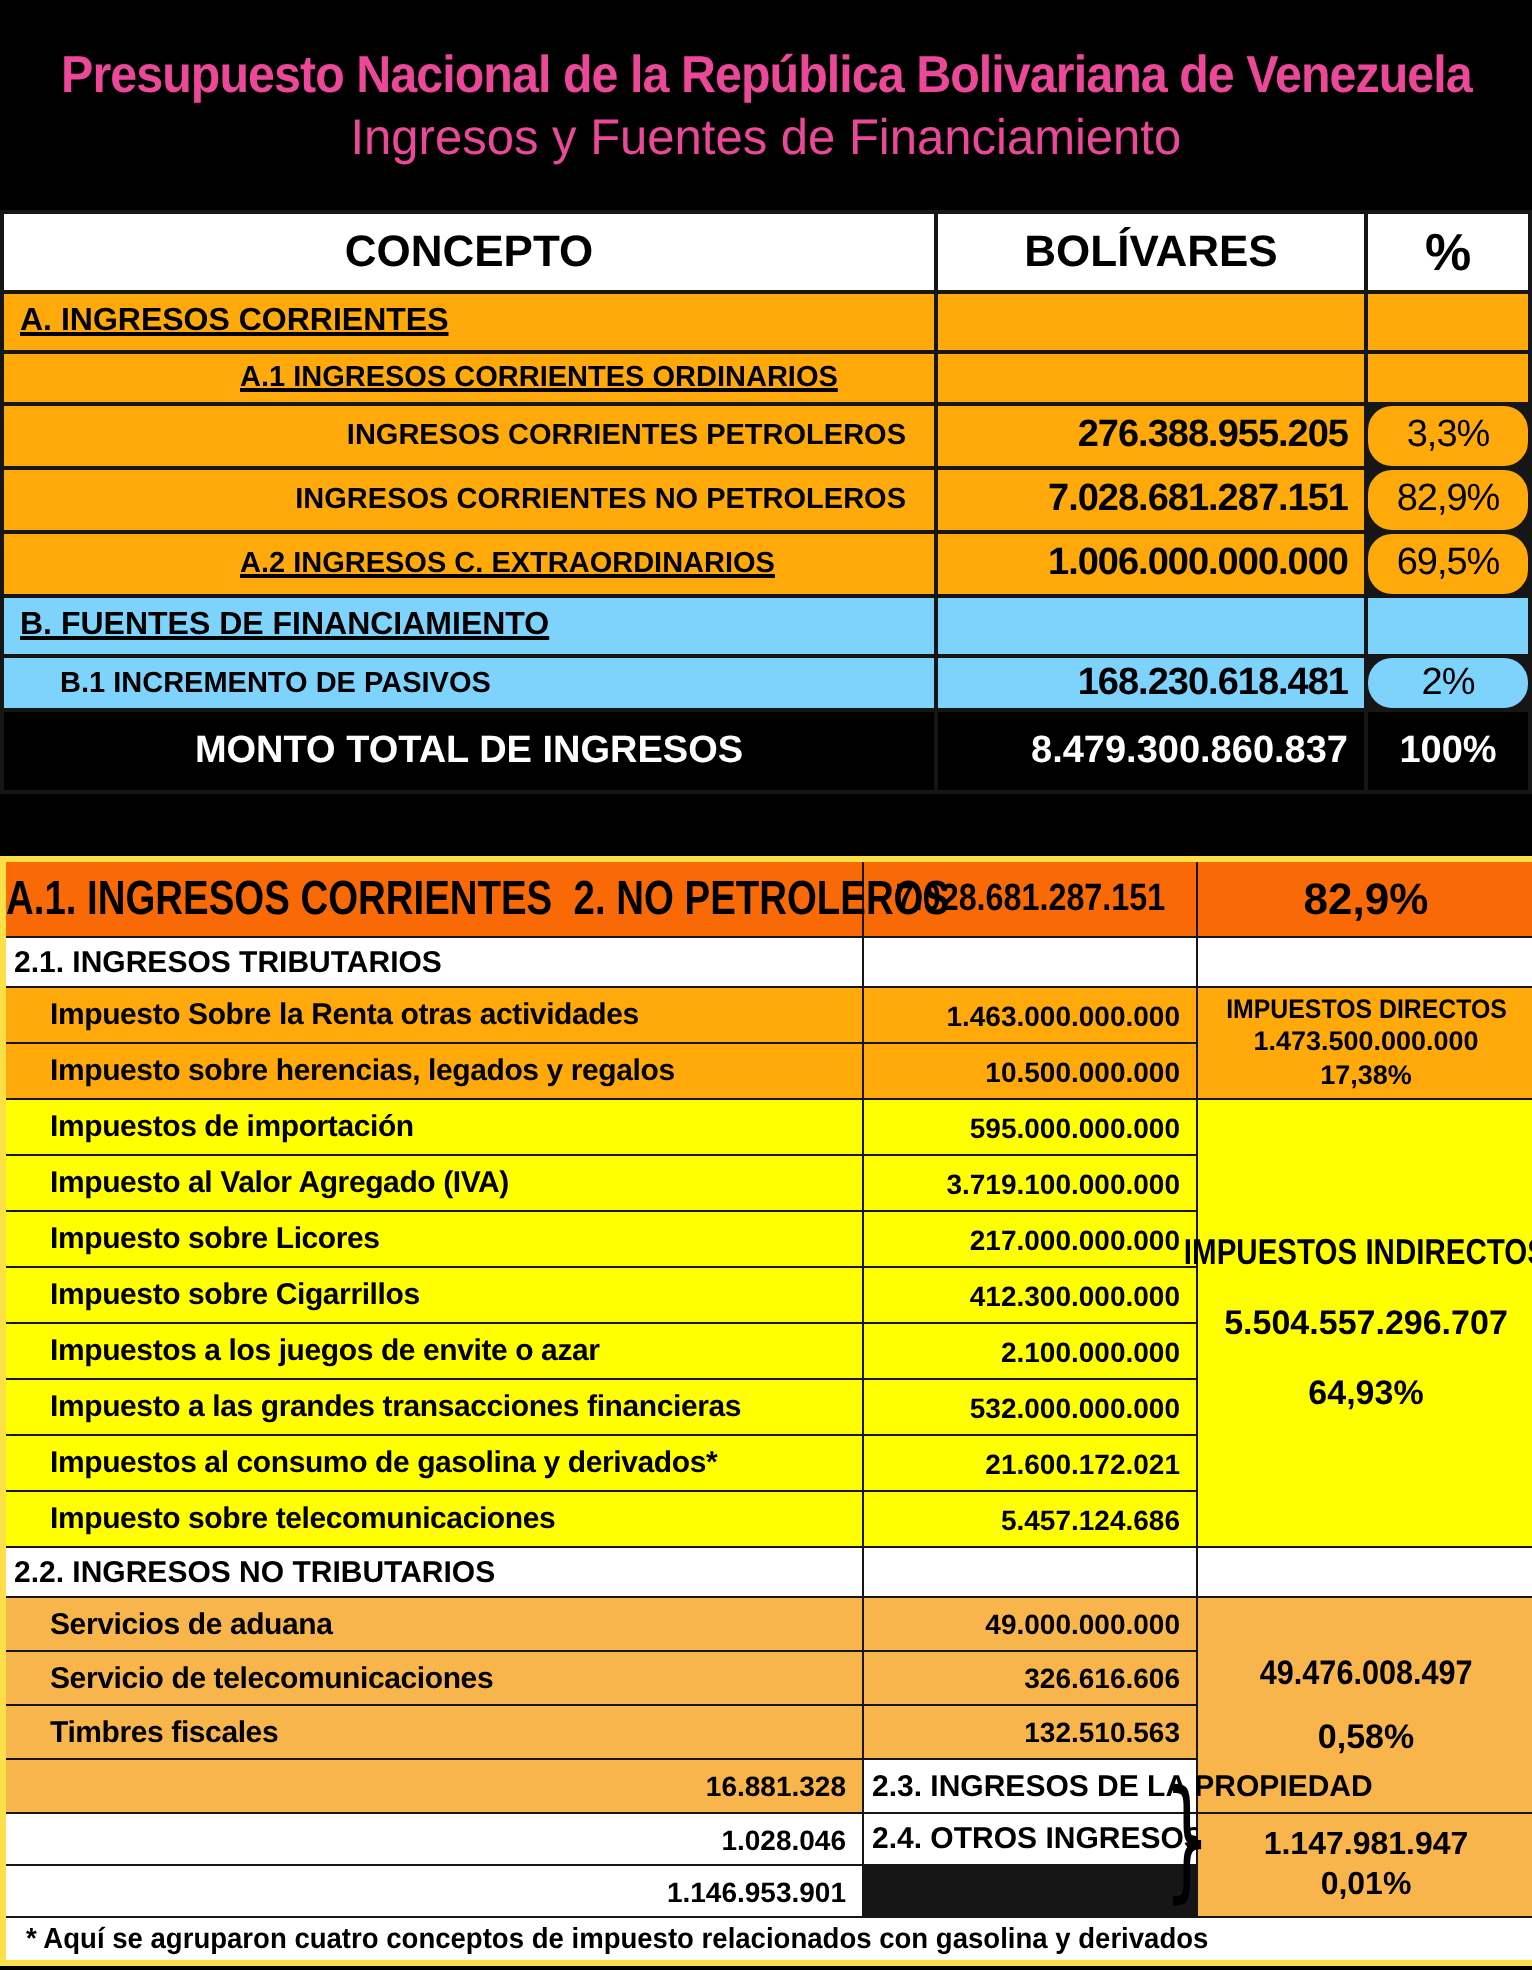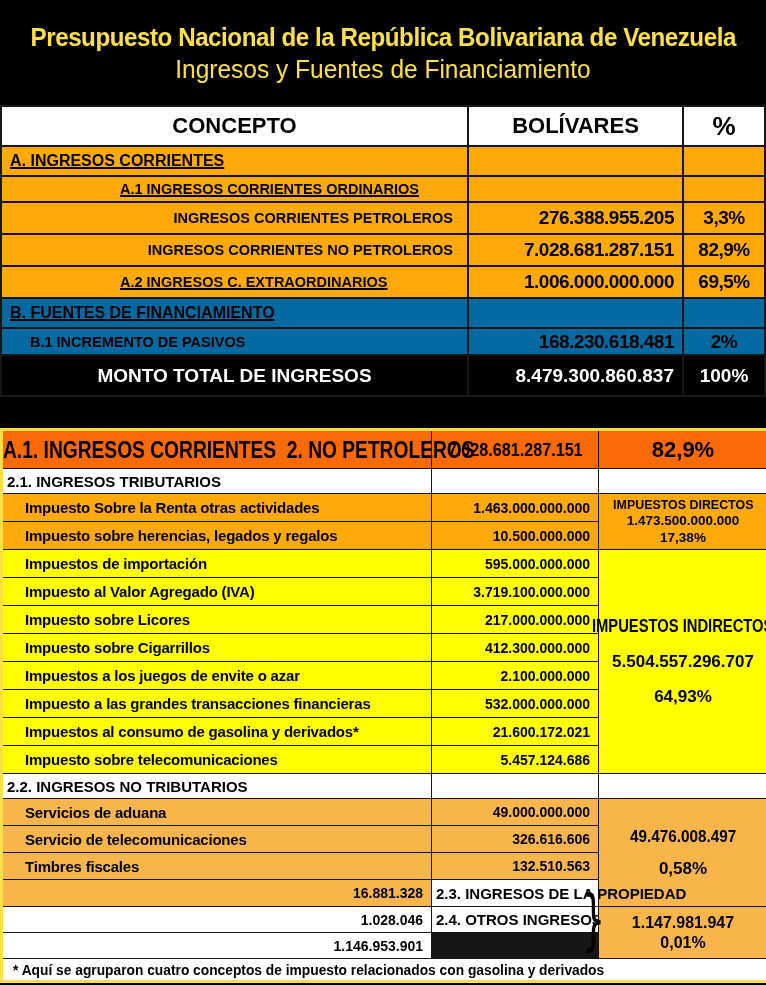--- a/index.html
+++ b/index.html
@@ -4,51 +4,51 @@
 <style>
   html,body{margin:0;padding:0;}
   body{
     width:766px;height:985px;background:#000;
     font-family:"Liberation Sans","DejaVu Sans",sans-serif;
     color:#000;overflow:hidden;
   }
   .page{position:relative;width:766px;height:985px;background:#000;}
 
   
-  .hdr{height:105px;display:flex;flex-direction:column;align-items:center;justify-content:center;background:#000;color:#fde047;}
+  .hdr{height:105px;display:flex;flex-direction:column;align-items:center;justify-content:center;background:#000;color:#ec4899;}
   .hdr .l1{font-size:26px;font-weight:bold;transform:scaleX(.93);white-space:nowrap;letter-spacing:-.5px;}
   .hdr .l2{font-size:25px;font-weight:normal;transform:scaleX(.98);margin-top:2px;white-space:nowrap;}
   .hdr .l3{font-size:29px;font-weight:bold;letter-spacing:1.5px;margin-top:3px;}
 
   
   .t1{
     display:grid;width:762px;
     grid-template-columns:465px 213px 80px;
     grid-template-rows:38px 28px 24px 30px 30px 30px 28px 25px 39px;
     gap:2px;background:#161616;border:2px solid #161616;
   }
   .c{display:flex;align-items:center;box-sizing:border-box;min-width:0;}
   .amber{background:#FFA90A;}
-  .gold{background:#0369a1;}
+  .gold{background:#7dd3fc;}
   .white{background:#fff;}
   .lemon{background:#FFFF00;}
   .lorange{background:#F7B54C;}
   .vorange{background:#F96A07;}
   .blackcell{background:#000;color:#ffffff;}
   .center{justify-content:center;}
   .right{justify-content:flex-end;}
   .t1 .h{font-weight:bold;font-size:22px;justify-content:center;}
   .t1 .hp{font-weight:bold;font-size:26px;justify-content:center;}
   .lab{font-weight:bold;font-size:16px;padding-left:8px;white-space:nowrap;}
   .lab2{font-weight:bold;font-size:14.5px;padding-left:118px;white-space:nowrap;}
   .labr{font-weight:bold;font-size:14.5px;justify-content:flex-end;padding-right:14px;white-space:nowrap;}
   .labb1{font-weight:bold;font-size:14.5px;padding-left:28px;white-space:nowrap;}
   .ul{text-decoration:underline;text-decoration-thickness:1.5px;}
   .val{font-weight:bold;font-size:19px;justify-content:flex-end;padding-right:8px;letter-spacing:-.5px;white-space:nowrap;}
-  .pct{font-weight:bold;font-size:19px;justify-content:center;letter-spacing:-.5px;white-space:nowrap;}
+  .pct{font-weight:normal;font-size:19px;justify-content:center;letter-spacing:-.5px;white-space:nowrap;border-radius:12px;}
   .tot{font-weight:bold;font-size:19px;}
 
   
   .gap1{height:31px;background:#000;}
 
   
   .t2wrap{position:relative;}
   .t2{
     display:grid;width:764px;
     grid-template-columns:428px 166px 168px;

